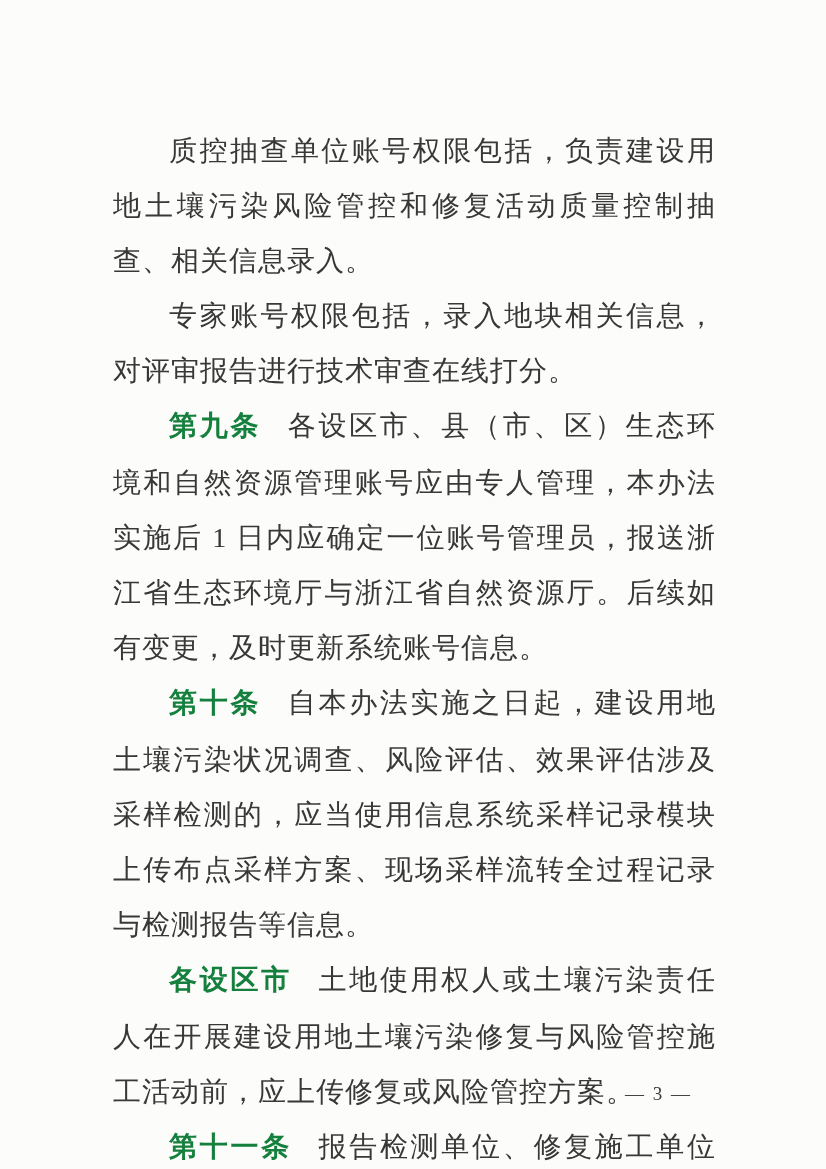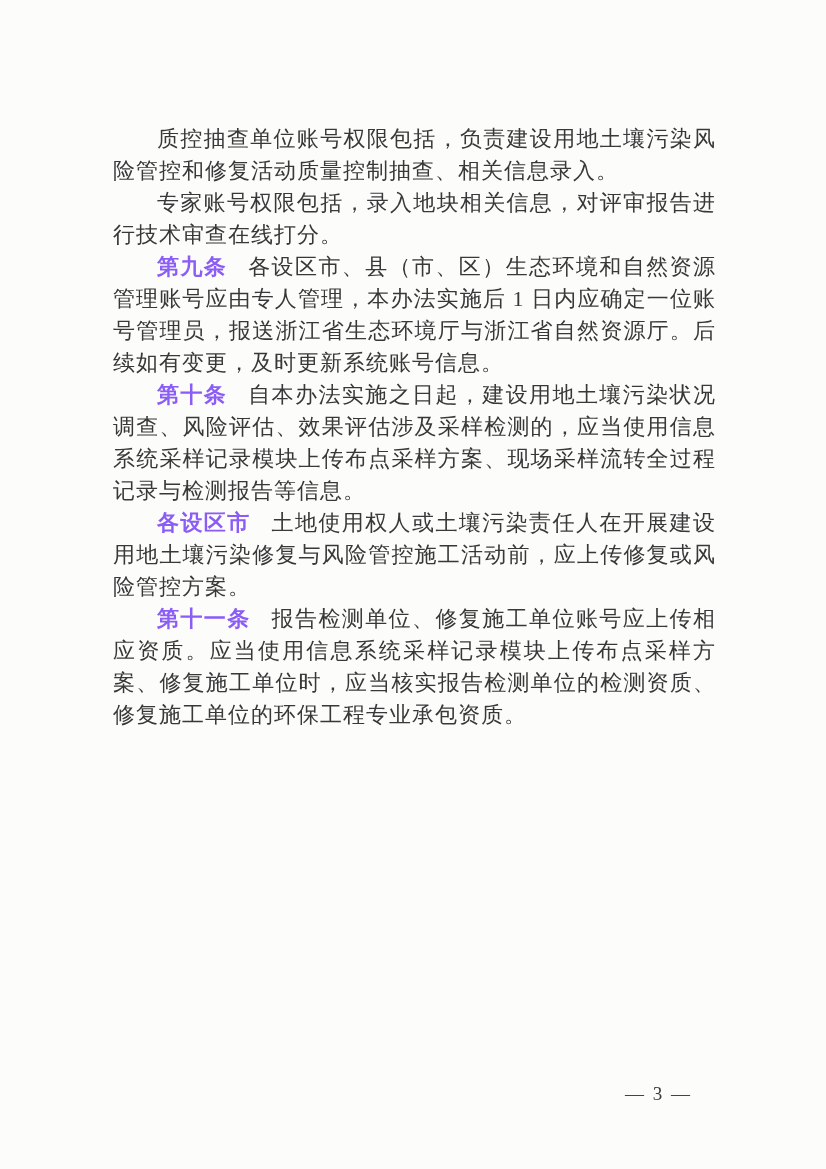--- a/index.html
+++ b/index.html
@@ -17,31 +17,31 @@
   }
   .doc {
     position: absolute;
     left: 113px;
     top: 123px;
     width: 603px;
   }
   .para {
     margin: 0;
     padding: 0;
-    font-size: 22px;
-    line-height: 32px;
+    font-size: 28px;
+    line-height: 55px;
     letter-spacing: 1px;
     text-align: justify;
     text-indent: 2em;
     color: #383838;
   }
   .article-heading {
     font-weight: bold;
-    color: #8b5cf6;
-    font-family: Liberation Serif, serif;
+    color: #15803d;
+    font-family: Liberation Mono, monospace;
     margin-right: 0.95em;
   }
   .page-number {
     position: absolute;
     top: 1083px;
     right: 134px;
     font-size: 19px;
     letter-spacing: 2px;
     color: #3a3a3a;
     font-family: "Liberation Serif", "DejaVu Serif", serif;

